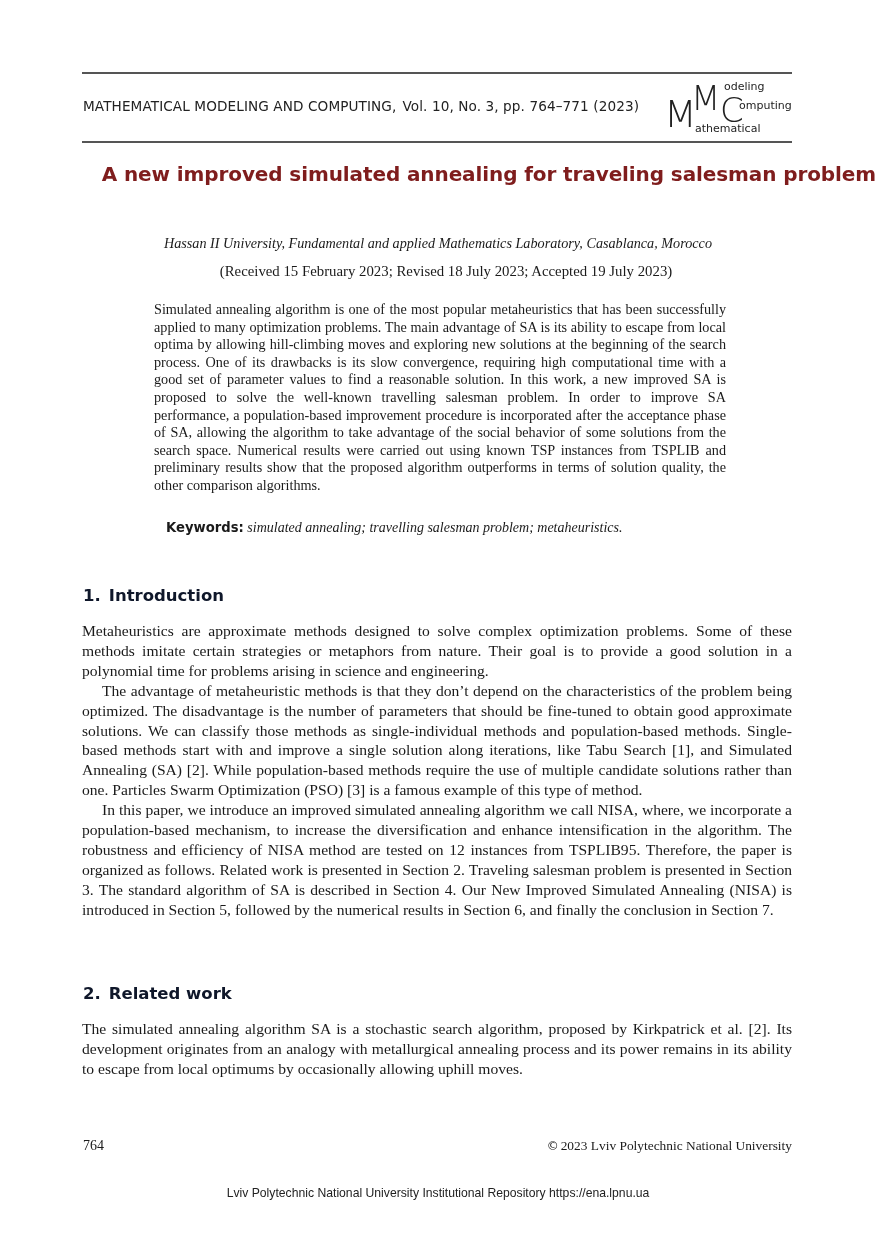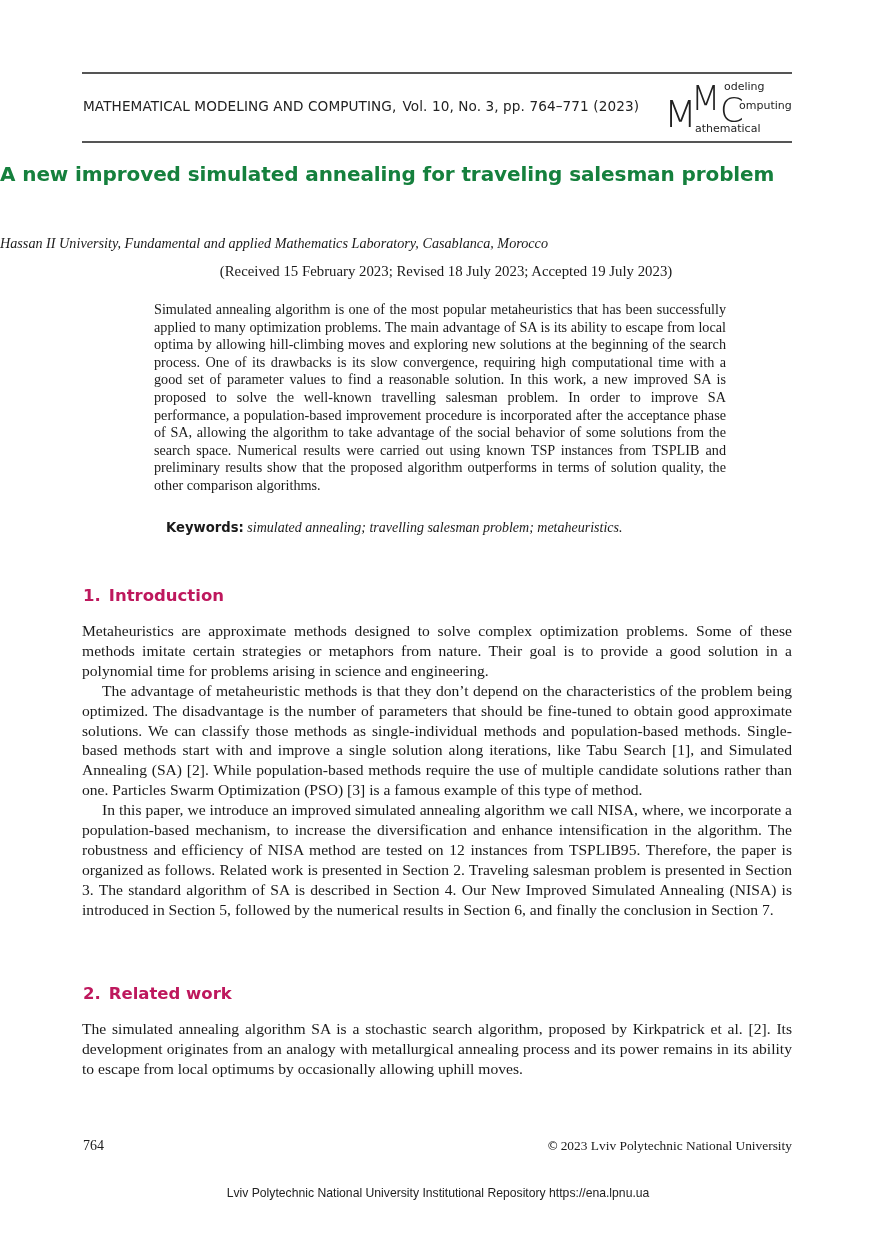--- a/index.html
+++ b/index.html
@@ -24,47 +24,47 @@
 
     .logo { position: absolute; left: 664px; top: 78px; width: 130px; height: 60px; font-family: "DejaVu Sans", "Liberation Sans", sans-serif; color: #222; }
     .logo .bigM1 { position: absolute; left: 0; top: 17px; font-size: 38px; line-height: 38px; font-weight: 300; }
     .logo .bigM2 { position: absolute; left: 27px; top: 3px; font-size: 34px; line-height: 34px; font-weight: 300; }
     .logo .bigC  { position: absolute; left: 56px; top: 15px; font-size: 34px; line-height: 34px; font-weight: 300; }
     .logo .w-odeling { position: absolute; left: 60px; top: 2px; font-size: 11px; }
     .logo .w-omputing { position: absolute; left: 75px; top: 21px; font-size: 11px; }
     .logo .w-athematical { position: absolute; left: 31px; top: 44px; font-size: 11px; }
 
     .title {
-      position: absolute; left: 0; width: 876px; top: 162px; text-align: left;
+      position: absolute; left: 0; width: 876px; top: 162px; text-align: right;
       font-family: "DejaVu Sans", "Liberation Sans", sans-serif;
-      font-size: 20px; font-weight: 600; color: #15803d; letter-spacing: -0.1px;
+      font-size: 20px; font-weight: 600; color: #7f1d1d; letter-spacing: -0.1px;
     }
     .authors { position: absolute; left: 0; width: 876px; top: 208px; text-align: center; font-size: 15.5px; }
-    .affil { position: absolute; left: 0; width: 876px; top: 235px; font-size: 14.2px; font-style: italic; }
+    .affil { position: absolute; left: 0; width: 876px; top: 235px; text-align: center; font-size: 14.2px; font-style: italic; }
     .dates { position: absolute; left: 0; width: 876px; top: 263px; text-align: center; font-size: 14.8px; padding-left: 8px; }
 
     .abstract {
       position: absolute; left: 154px; width: 572px; top: 301px;
       font-size: 14.2px; line-height: 17.6px; text-align: justify;
       hyphens: manual;
     }
     .abstract p { margin: 0; }
 
     .kw { position: absolute; left: 166px; width: 565px; top: 520px; font-size: 14px; }
     .kw .lbl { font-family: "DejaVu Sans", "Liberation Sans", sans-serif; font-weight: 600; font-size: 13.2px; }
     .kw .val { font-style: italic; }
     .msc { position: absolute; left: 166px; width: 565px; top: 542px; font-size: 14px; }
     .msc .lbl { font-family: "DejaVu Sans", "Liberation Sans", sans-serif; font-weight: 600; font-size: 13.2px; }
     .msc .doi { position: absolute; left: 356px; top: 0; white-space: nowrap; }
     .msc .doi-val { font-family: "DejaVu Sans", "Liberation Sans", sans-serif; font-size: 13px; }
 
     .h2 {
       position: absolute; left: 83px;
       font-family: "DejaVu Sans", "Liberation Sans", sans-serif;
-      font-size: 16.5px; font-weight: 600; color: #be185d;
+      font-size: 16.5px; font-weight: 600; color: #0f172a;
     }
     .h2.s1 { top: 586px; }
     .h2.s2 { top: 984px; }
     .h2 .num { margin-right: 8px; }
 
     .body-text {
       position: absolute; left: 82px; width: 710px;
       font-size: 15.6px; line-height: 19.9px; text-align: justify;
     }
     .body-text p { margin: 0; }

